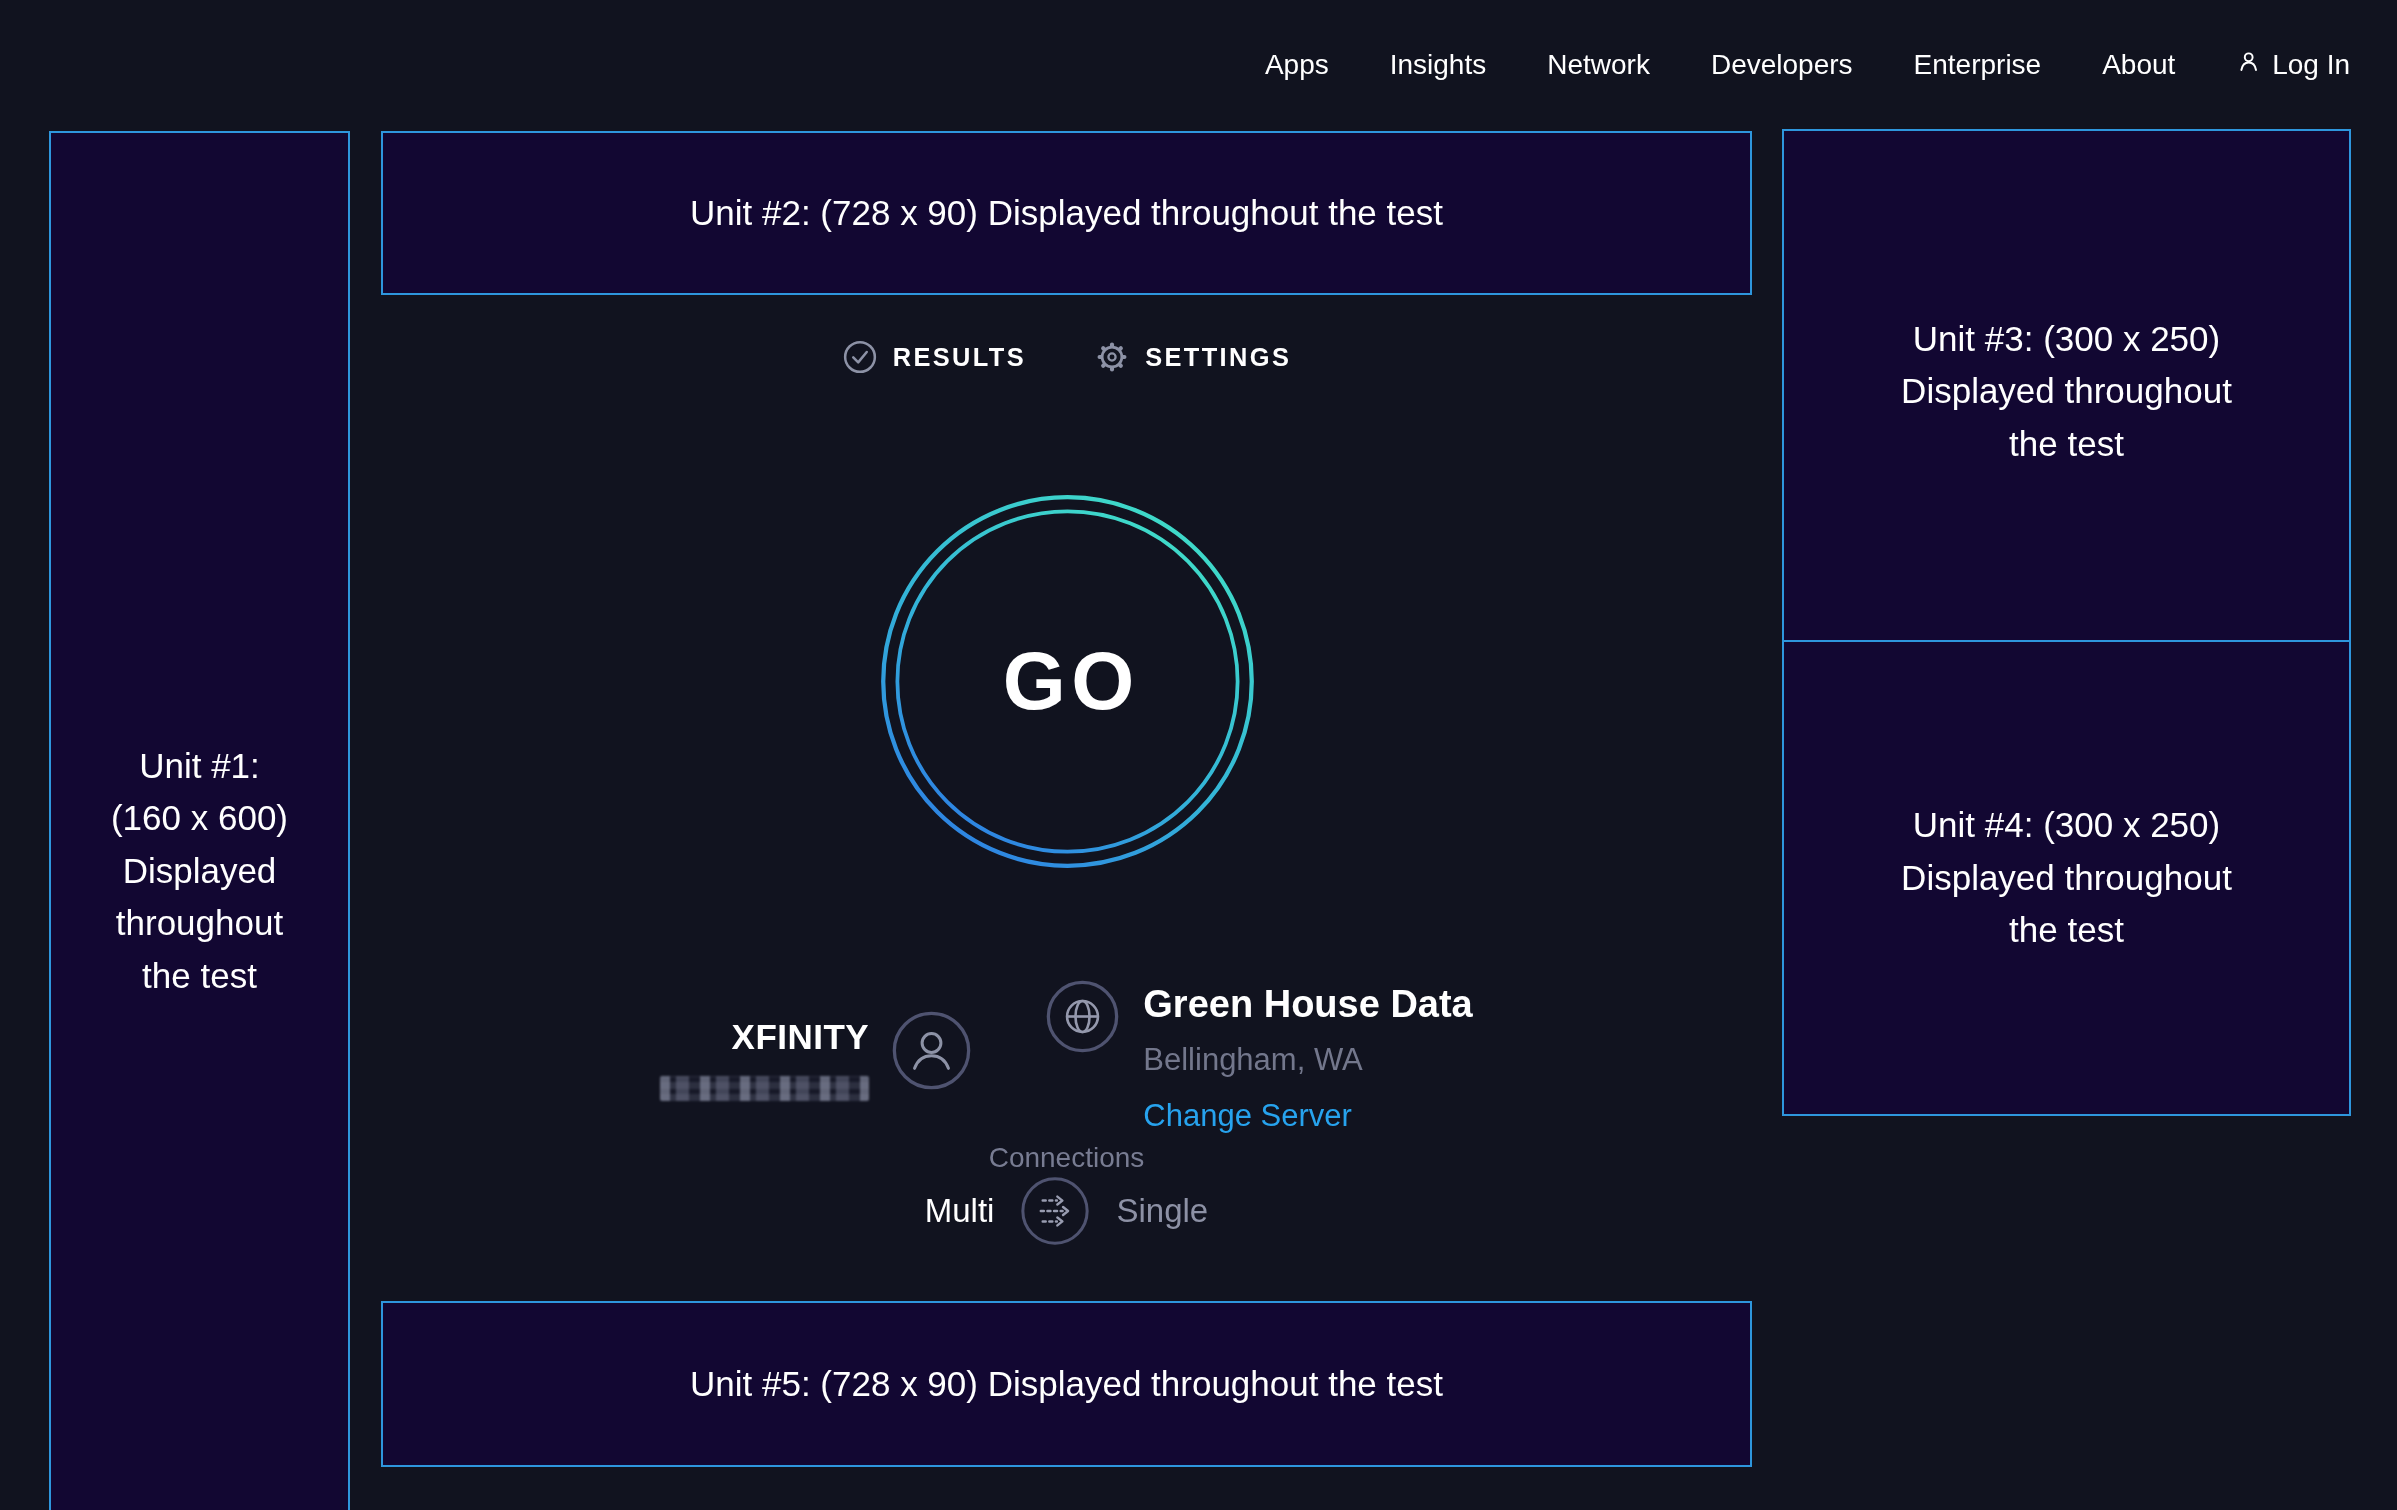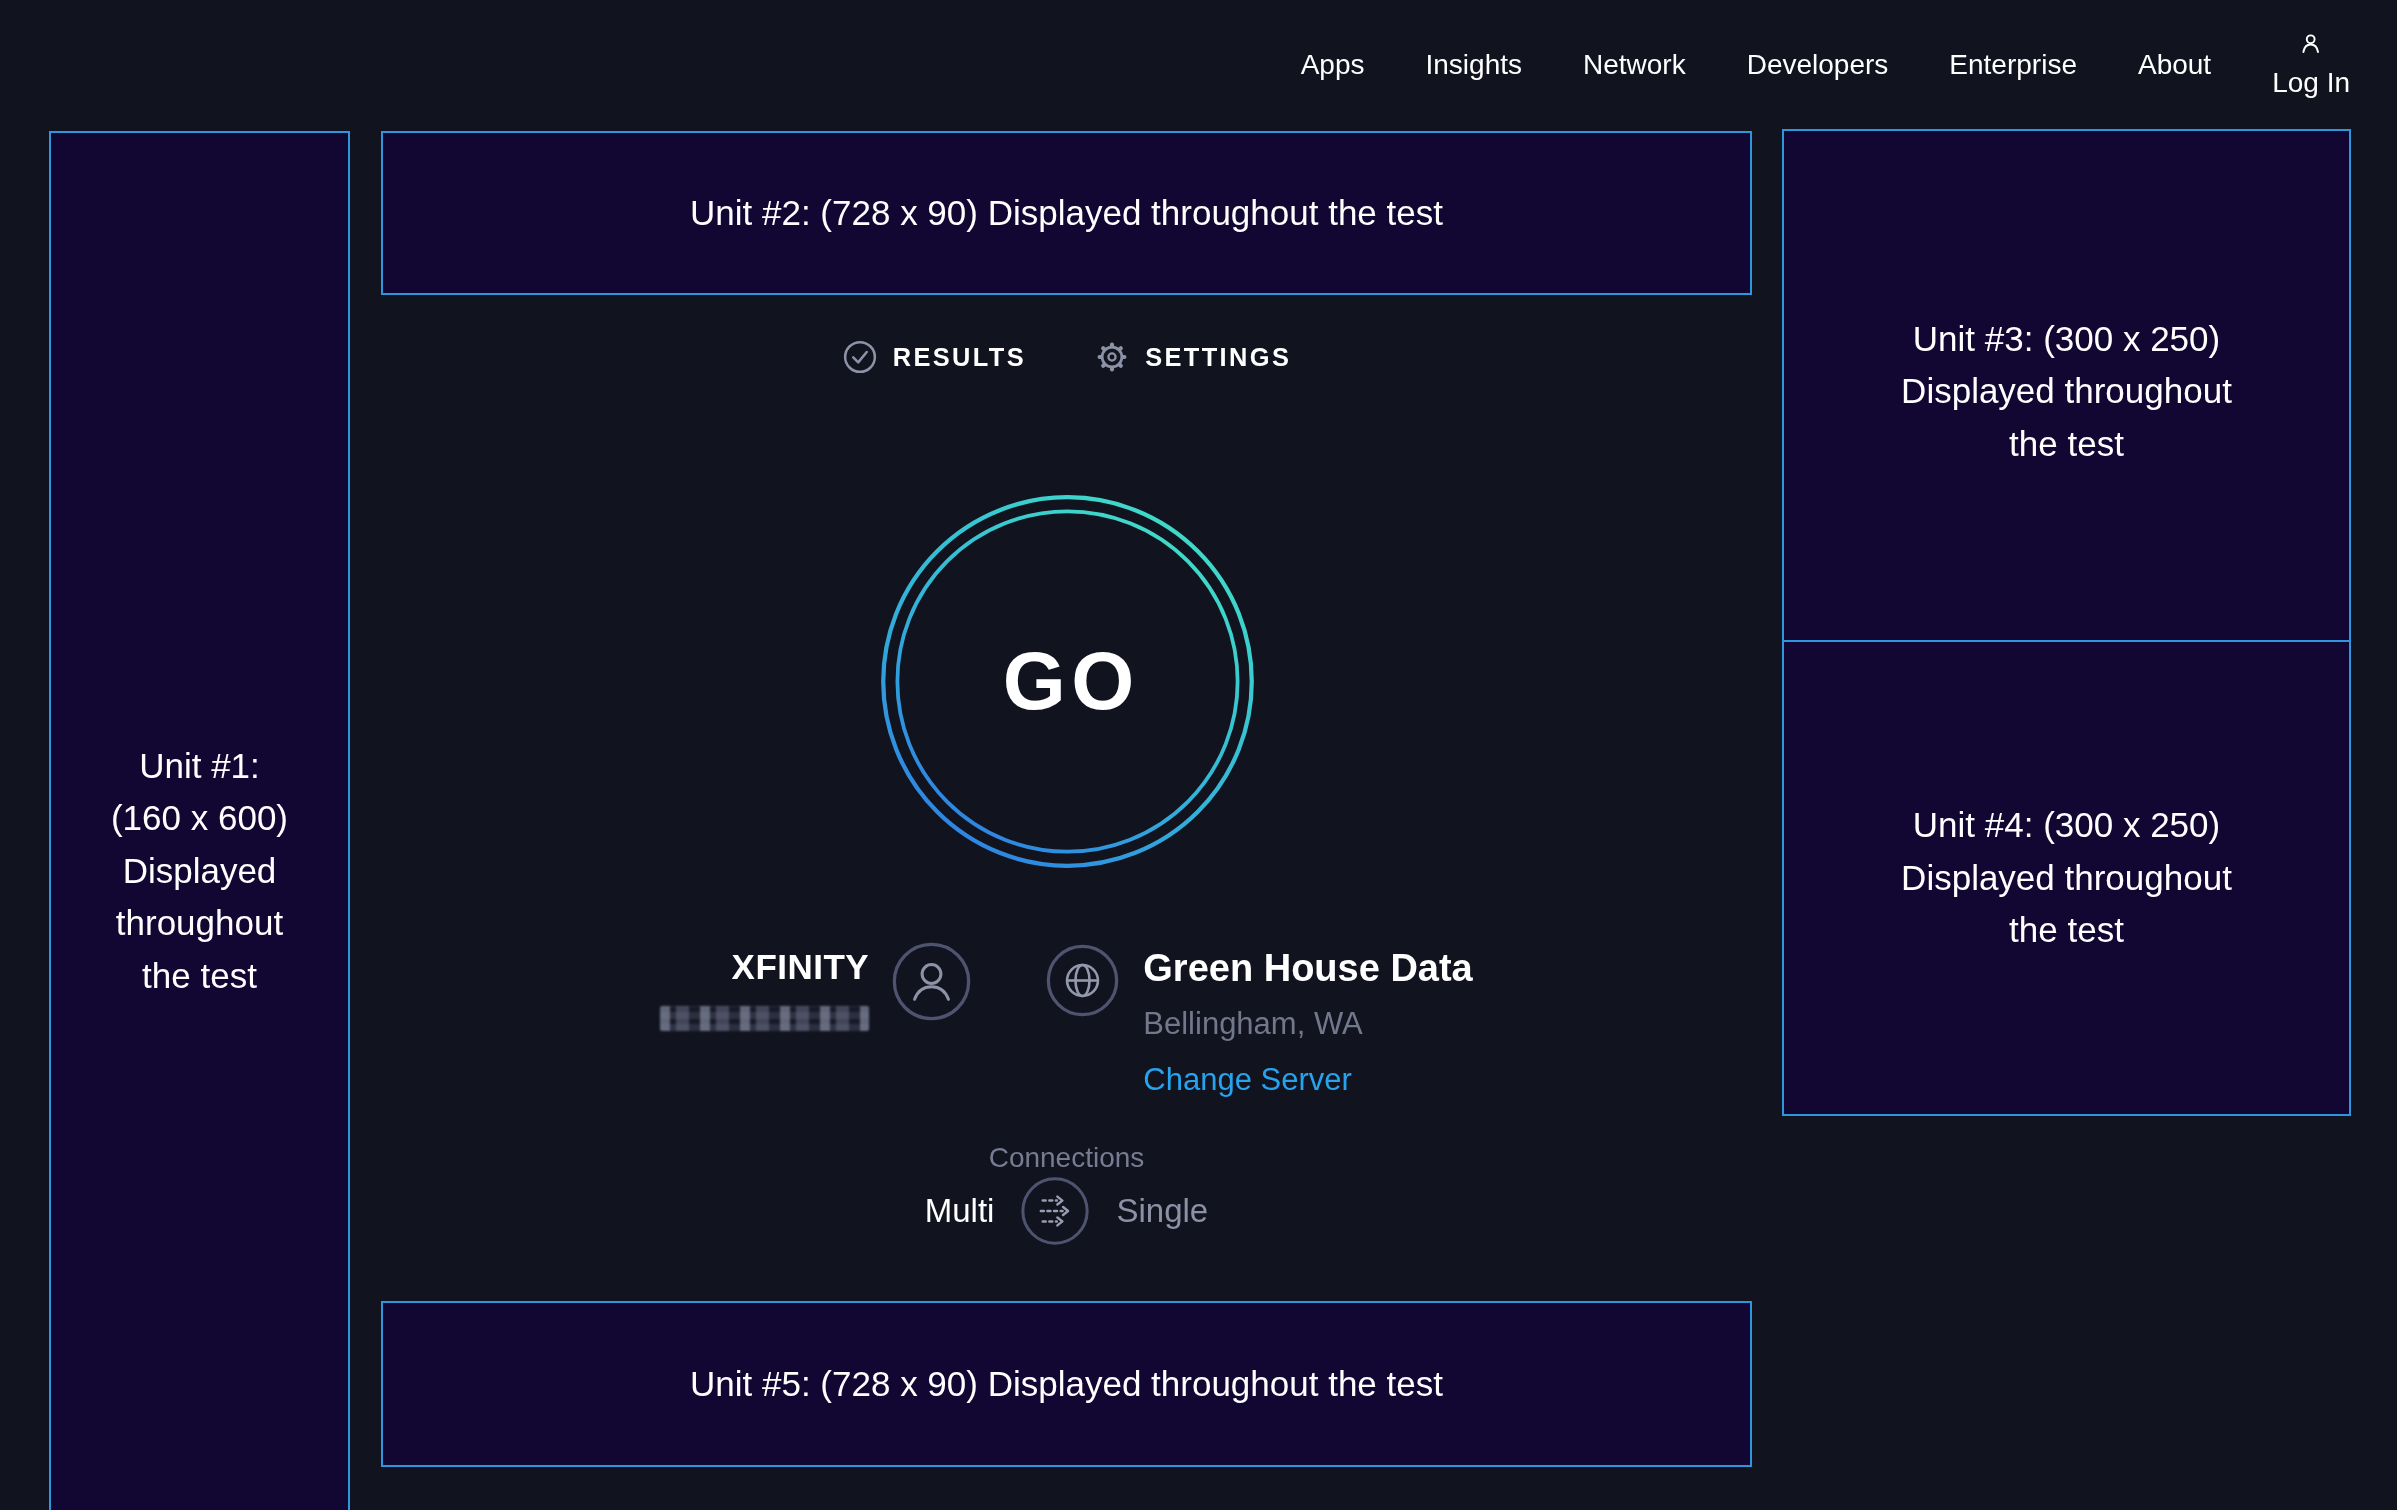--- a/index.html
+++ b/index.html
@@ -13,21 +13,21 @@
   header{
     position:absolute;top:0;left:0;width:2397px;height:130px;
     display:flex;align-items:center;box-sizing:border-box;
     padding:0 47px 0 49px;
   }
   .logo{display:flex;align-items:center;cursor:pointer;}
   .logo-text{color:#fff;font-size:47px;font-weight:700;letter-spacing:0.5px;margin-left:13px;}
   .logo-tm{color:#fff;font-size:14px;align-self:flex-start;margin:24.5px 0 0 3.8px;}
   nav{margin-left:auto;display:flex;align-items:center;gap:61px;}
   nav .nav-item{color:#fff;font-size:28px;font-weight:500;cursor:pointer;text-decoration:none;}
-  .login{display:flex;align-items:center;gap:10.4px;flex-direction:column;}
+  .login{display:flex;gap:10.4px;}
   
   .ad{
     position:absolute;background:#120732;border:2.8px solid #2e96dd;
     box-sizing:border-box;display:flex;align-items:center;justify-content:center;
     cursor:pointer;
   }
   .ad-text{color:#fff;font-size:35px;line-height:1.5;text-align:center;white-space:pre-line;}
   .ad1{left:49px;  top:131px;  width:301px;  height:1480px;}
   .ad2{left:381px; top:131px;  width:1371px; height:164px;}
   .ad3{left:1782px;top:129px;  width:569px;  height:525px;}
@@ -38,21 +38,21 @@
   .tab{display:flex;align-items:center;gap:15px;cursor:pointer;}
   .tab span{color:#fff;font-size:25.4px;font-weight:700;letter-spacing:2.4px;}
   
   .go-wrap{position:absolute;top:493px;left:879px;width:377px;height:377px;cursor:pointer;}
   .go-rings{position:absolute;inset:0;}
   .go-label{
     position:absolute;inset:0;display:flex;align-items:center;justify-content:center;
     color:#fff;font-size:81px;font-weight:600;letter-spacing:5.6px;padding-left:7.5px;box-sizing:border-box;
   }
   
-  .server-row{position:absolute;top:936px;left:381px;width:1371px;display:flex;justify-content:center;gap:75px;}
+  .server-row{position:absolute;top:972px;left:381px;width:1371px;display:flex;justify-content:center;gap:75px;align-items:center;}
   .isp-block{display:flex;align-items:flex-start;gap:22.6px;}
   .isp-text{display:flex;flex-direction:column;align-items:flex-end;padding-top:11.3px;}
   .isp-name{color:#fff;font-size:35px;font-weight:600;letter-spacing:0.5px;}
   .redacted{
     margin-top:19px;width:209px;height:24.5px;border-radius:1.9px;opacity:.8;
     background:
       repeating-linear-gradient(90deg, rgba(150,155,178,.75) 0 10.4px, rgba(55,58,82,.15) 10.4px 16px,
         rgba(118,122,148,.6) 16px 29px, rgba(38,40,60,.25) 29px 40px),
       repeating-linear-gradient(0deg, rgba(130,135,160,.35) 0 6.6px, rgba(28,30,48,.4) 6.6px 12.2px);
     filter:blur(1.2px);

